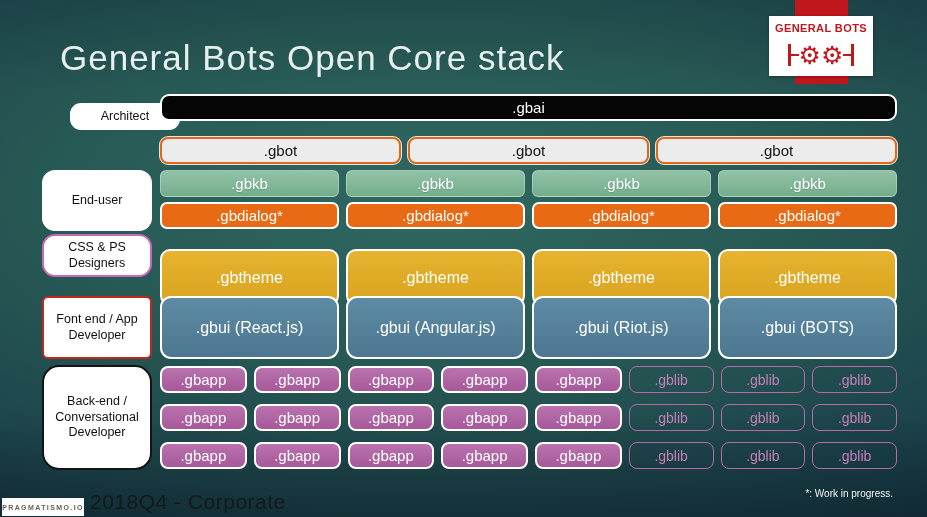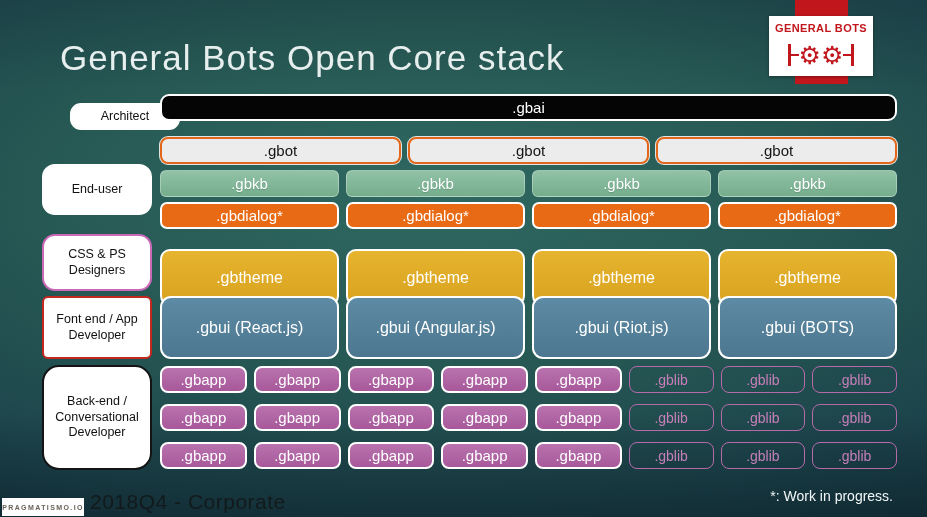--- a/index.html
+++ b/index.html
@@ -35,22 +35,22 @@
   .gear-glyph { font-family:"DejaVu Sans", sans-serif; font-size:25px; line-height:25px; color:#c1161c; }
 
   
   .role {
     position:absolute; left:42px; width:110px; background:#ffffff; color:#111;
     display:flex; align-items:center; justify-content:center; text-align:center;
     font-size:12.5px; border-radius:11px; padding:2px 5px; line-height:1.25;
   }
   #role-architect { top:103px; height:27px; border:2px solid #ffffff;margin-left:28px; }
   #role-product   { top:137px; height:27px; border:2px solid #e8b63f; }
-  #role-end-user  { top:164px; height:51px; border:2px solid #ffffff; border-radius:13px; }
-  #role-designers { top:234px; height:57px; border:2px solid #c969b8; border-radius:13px; }
+  #role-end-user  { top:170px; height:61px; border:2px solid #ffffff; border-radius:13px; }
+  #role-designers { top:234px; height:43px; border:2px solid #c969b8; border-radius:13px; }
   #role-frontend  { top:296px; height:63px; border:2px solid #c2281e; border-radius:6px; }
   #role-backend   { top:365px; height:105px; border:2px solid #141414; border-radius:17px; }
 
   
   .row { position:absolute; left:160px; width:737px; display:flex; gap:7px; }
   #row-gbai    { top:94px; height:27px; }
   #row-gbot    { top:137px; height:27px; }
   #row-gbkb    { top:170px; height:27px; }
   #row-gbdialog{ top:202px; height:27px; }
   #row-gbtheme { top:249px; height:57px; }
@@ -79,21 +79,21 @@
   .box-gblib    { background:transparent; border:1.5px solid #b76aaa; color:#c77fba;
                   border-radius:8px; font-size:14px; }
 
   
   .brand-badge {
     position:absolute; left:2px; top:498px; width:82px; height:18px; background:#fdfdfd;
     display:flex; align-items:center; justify-content:center;
     font-size:7px; font-weight:bold; letter-spacing:1.4px; color:#6a6258;
   }
   .footer-text { position:absolute; left:90px; top:490px; font-size:21px; letter-spacing:.5px; color:rgba(18,24,26,.92); }
-  .footnote { position:absolute; right:34px; top:488px; font-size:14px; color:#f2f7f7; }
+  .footnote { position:absolute; right:34px; top:488px; font-size:10px; color:#f2f7f7; }
 </style>
 </head>
 <body>
 
 <div class="slide">
   <div class="vignette"></div>
 
   <div class="title">General Bots Open Core stack</div>
 
   <div class="logo-band"></div>

